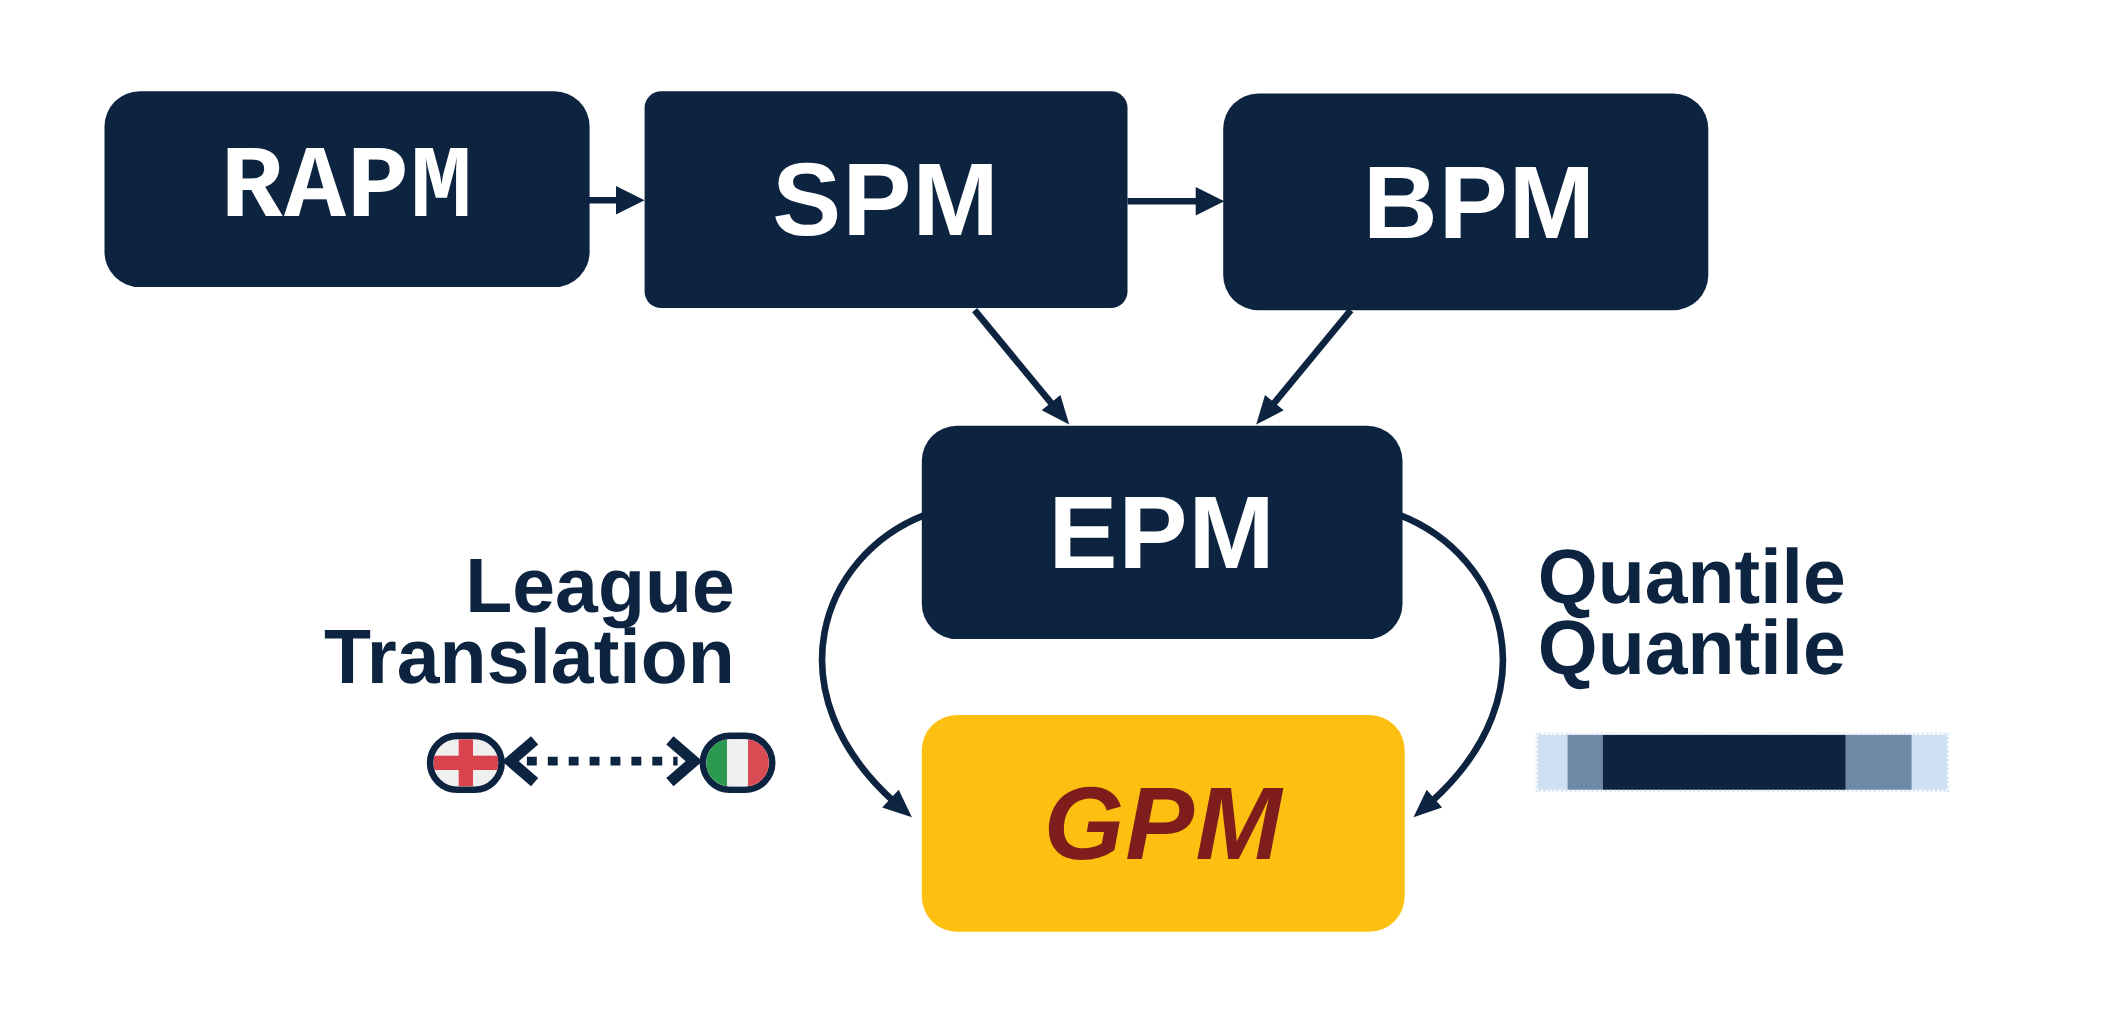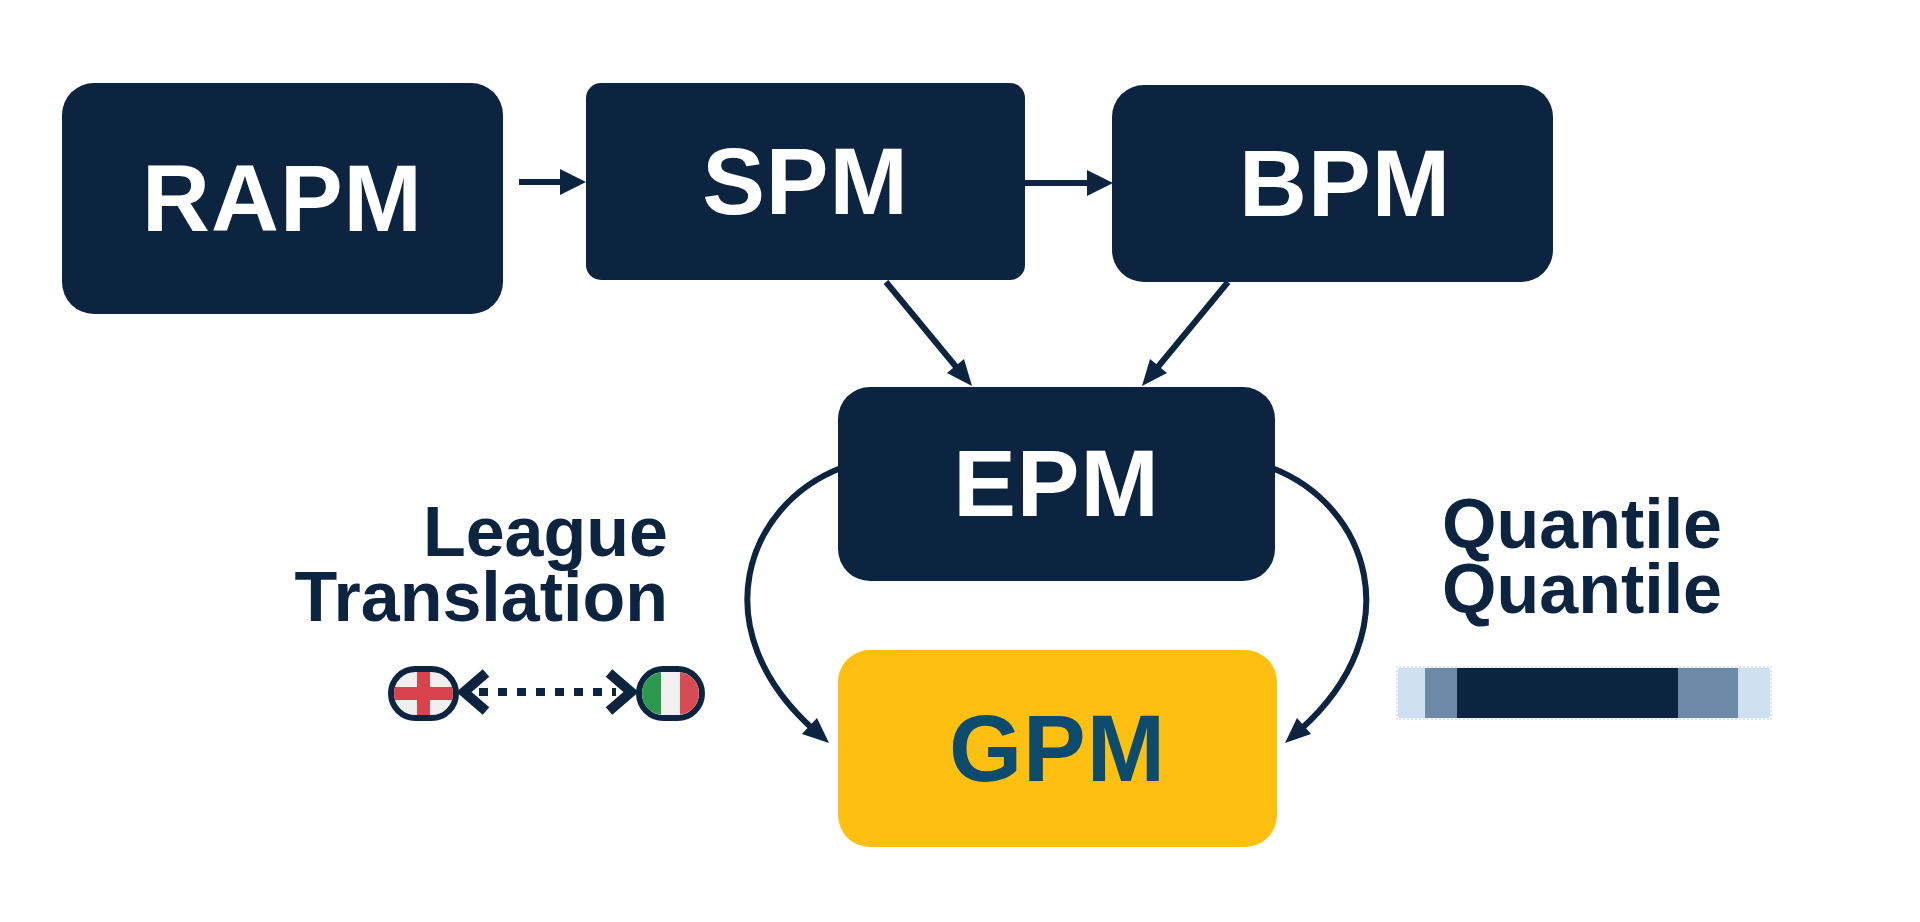--- a/index.html
+++ b/index.html
@@ -12,36 +12,36 @@
   }
   .node{
     position:absolute;
     border-radius:32px;
     display:flex;align-items:center;justify-content:center;
     font-weight:700;
     font-size:94px;
     letter-spacing:1px;
   }
   .node.dark{background:#0d2440;color:#ffffff;}
-  .node.yellow{background:#fdc010;color:#0c4a6e;}
-  #node-rapm{left:62px;top:83px;width:441px;height:231px;}
+  .node.yellow{background:#fdc010;color:#7f1d1d;font-style:italic;}
+  #node-rapm{left:95px;top:83px;width:441px;height:178px;font-family:Liberation Mono, monospace;}
   #node-spm {left:586px;top:83px;width:439px;height:197px;border-radius:15px;}
   #node-bpm {left:1112px;top:85px;width:416px;height:197px;padding-left:25px;}
   #node-epm {left:838px;top:387px;width:437px;height:194px;}
   #node-gpm {left:838px;top:650px;width:439px;height:197px;}
 
   .annotation{
     position:absolute;
     color:#0d2440;
     font-weight:700;
     font-size:70px;
     line-height:0.93;
   }
   #label-league{left:290px;top:500px;width:378px;text-align:right;}
-  #label-quantile{left:1398px;top:492px;width:420px;text-align:left;margin-left:44px;}
+  #label-quantile{left:1398px;top:492px;width:420px;text-align:left;}
 
   svg.connectors{position:absolute;left:0;top:0;width:1920px;height:922px;pointer-events:none;}
   .edge{stroke:#0d2440;stroke-width:6;fill:none;}
   .edge-head{fill:#0d2440;stroke:none;}
   .dotted{stroke:#0d2440;stroke-width:8;fill:none;stroke-dasharray:9 10;}
   .chev{stroke:#0d2440;stroke-width:10;fill:none;}
 
   
   .flag{
     position:absolute;

